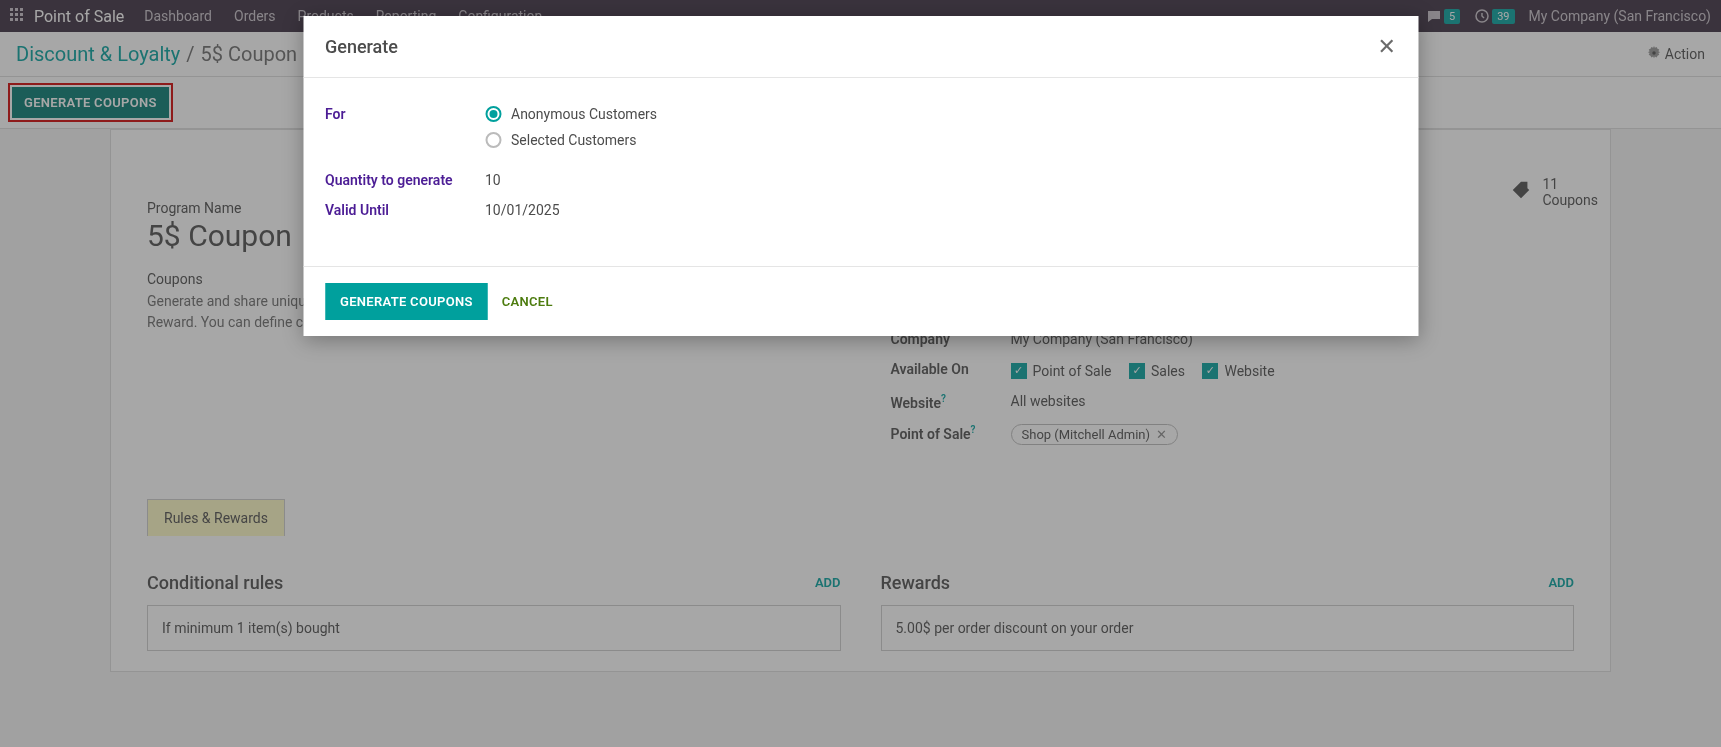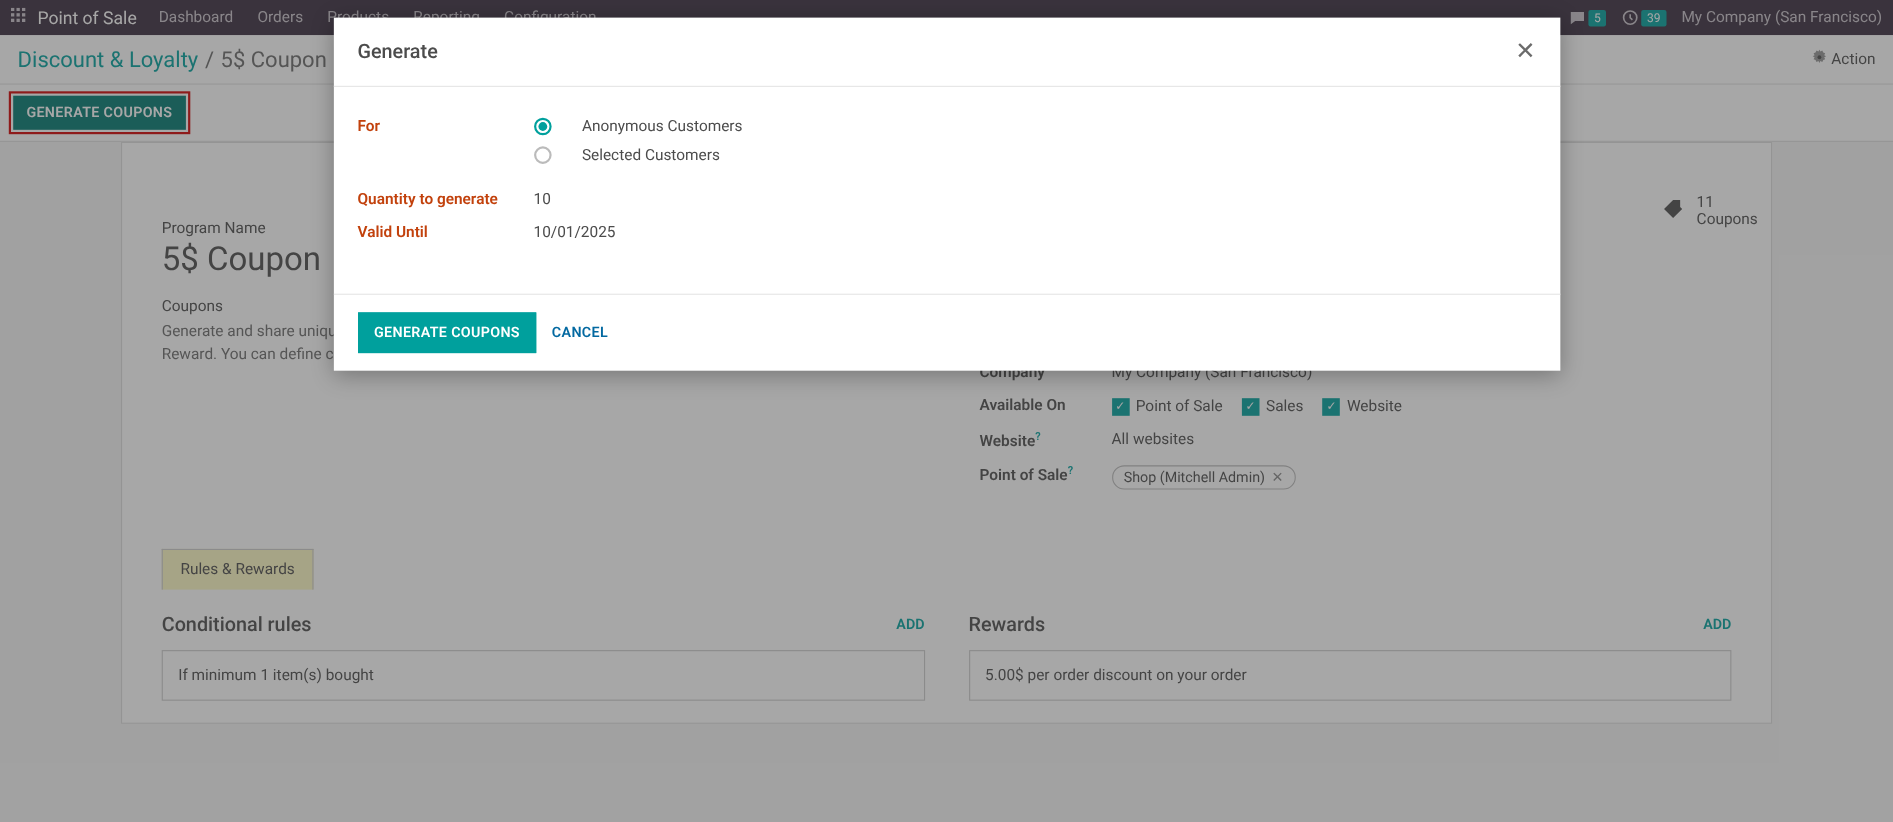--- a/index.html
+++ b/index.html
@@ -43,44 +43,44 @@
   .row .k { width:120px; color:#4c4c4c; font-weight:600; font-size:14px;}
   .row .v { flex:1; color:#4c4c4c; font-size:14px; }
   .desc { color:#6b6b6b; font-size:14px; margin-top:4px; line-height:1.5;}
   .chk { display:inline-flex; align-items:center; gap:6px; margin-right:14px; }
   .chk .box { width:16px;height:16px;background:#00a09d;color:#fff;display:flex;align-items:center;justify-content:center;font-size:11px;}
   .tag { border:1px solid #bbb; border-radius:12px; padding:2px 10px; font-size:13px; color:#4c4c4c; display:inline-flex; align-items:center; gap:6px;}
   .tag .x { color:#888; cursor:pointer; }
   .q { color:#00a09d; font-size:10px; vertical-align:super;}
   .tabs { margin-top:40px; display:flex;}
   .tab { border:1px solid #ccc; border-bottom:none; padding:10px 16px; font-size:14px; color:#4c4c4c; background:#fef9c3;}
-  .subcols { display:flex; gap:40px; margin-top:22px;justify-content:space-between;}
+  .subcols { display:flex; gap:40px; margin-top:36px;justify-content:space-between;}
   .subcol { flex:1;}
   .subcol h4 { font-size:18px; font-weight:500; color:#4c4c4c;}
   .subhead { display:flex; justify-content:space-between; align-items:center;}
   .addlink { color:#00a09d; font-size:13px; font-weight:600; cursor:pointer;}
   .rulebox { border:1px solid #ccc; padding:14px; margin-top:12px; font-size:14px; color:#4c4c4c;}
 
   
   .overlay { position:absolute; inset:0; background:rgba(60,60,60,0.45); }
   .modal { position:absolute; top:16px; left:50%; transform:translateX(-50%); width:1115px; background:#fff; box-shadow:0 4px 20px rgba(0,0,0,0.3);}
   .modal-head { display:flex; justify-content:space-between; align-items:center; padding:18px 22px; border-bottom:1px solid #e5e5e5;text-align:right;}
   .modal-head h3 { font-size:18px; font-weight:500; color:#4c4c4c;}
   .modal-head .close { font-size:22px; color:#6b6b6b; cursor:pointer;}
   .modal-body { padding:28px 22px 34px 22px;}
   .mrow { display:flex; align-items:flex-start; margin-bottom:14px;}
-  .mrow .mk { width:160px; font-size:14px; color:#c2410c; font-weight:600;}
+  .mrow .mk { width:160px; font-size:14px; color:#4c1d95; font-weight:600;}
   .mrow .mv { font-size:14px; color:#4c4c4c;}
-  .radio { display:flex; align-items:center; gap:28px; margin-bottom:10px;}
+  .radio { display:flex; align-items:center; gap:10px; margin-bottom:10px;}
   .r-out { width:16px;height:16px;border:2px solid #00a09d;border-radius:50%;display:flex;align-items:center;justify-content:center;}
   .r-out .dot{width:8px;height:8px;background:#00a09d;border-radius:50%;}
   .r-out.empty{border-color:#bbb;}
   .modal-foot { border-top:1px solid #e5e5e5; padding:16px 22px; display:flex; gap:14px; align-items:center;}
   .btn-prim { background:#00a09d;border:1px solid #00a09d;color:#fff;font-weight:600;font-size:13px;padding:10px 14px;cursor:pointer;letter-spacing:0.3px;}
-  .btn-sec { color:#0369a1; background:none; border:none; font-weight:600; font-size:13px; cursor:pointer; letter-spacing:0.3px;}
+  .btn-sec { color:#4d7c0f; background:none; border:none; font-weight:600; font-size:13px; cursor:pointer; letter-spacing:0.3px;}
 </style>
 </head>
 <body>
 
 <div class="topnav">
   <span class="apps-icon">
     <svg width="14" height="14" viewBox="0 0 14 14">
         <g fill="#c8c2ca">
           <rect x="0" y="0" width="3" height="3"></rect>
           <rect x="5" y="0" width="3" height="3"></rect>

